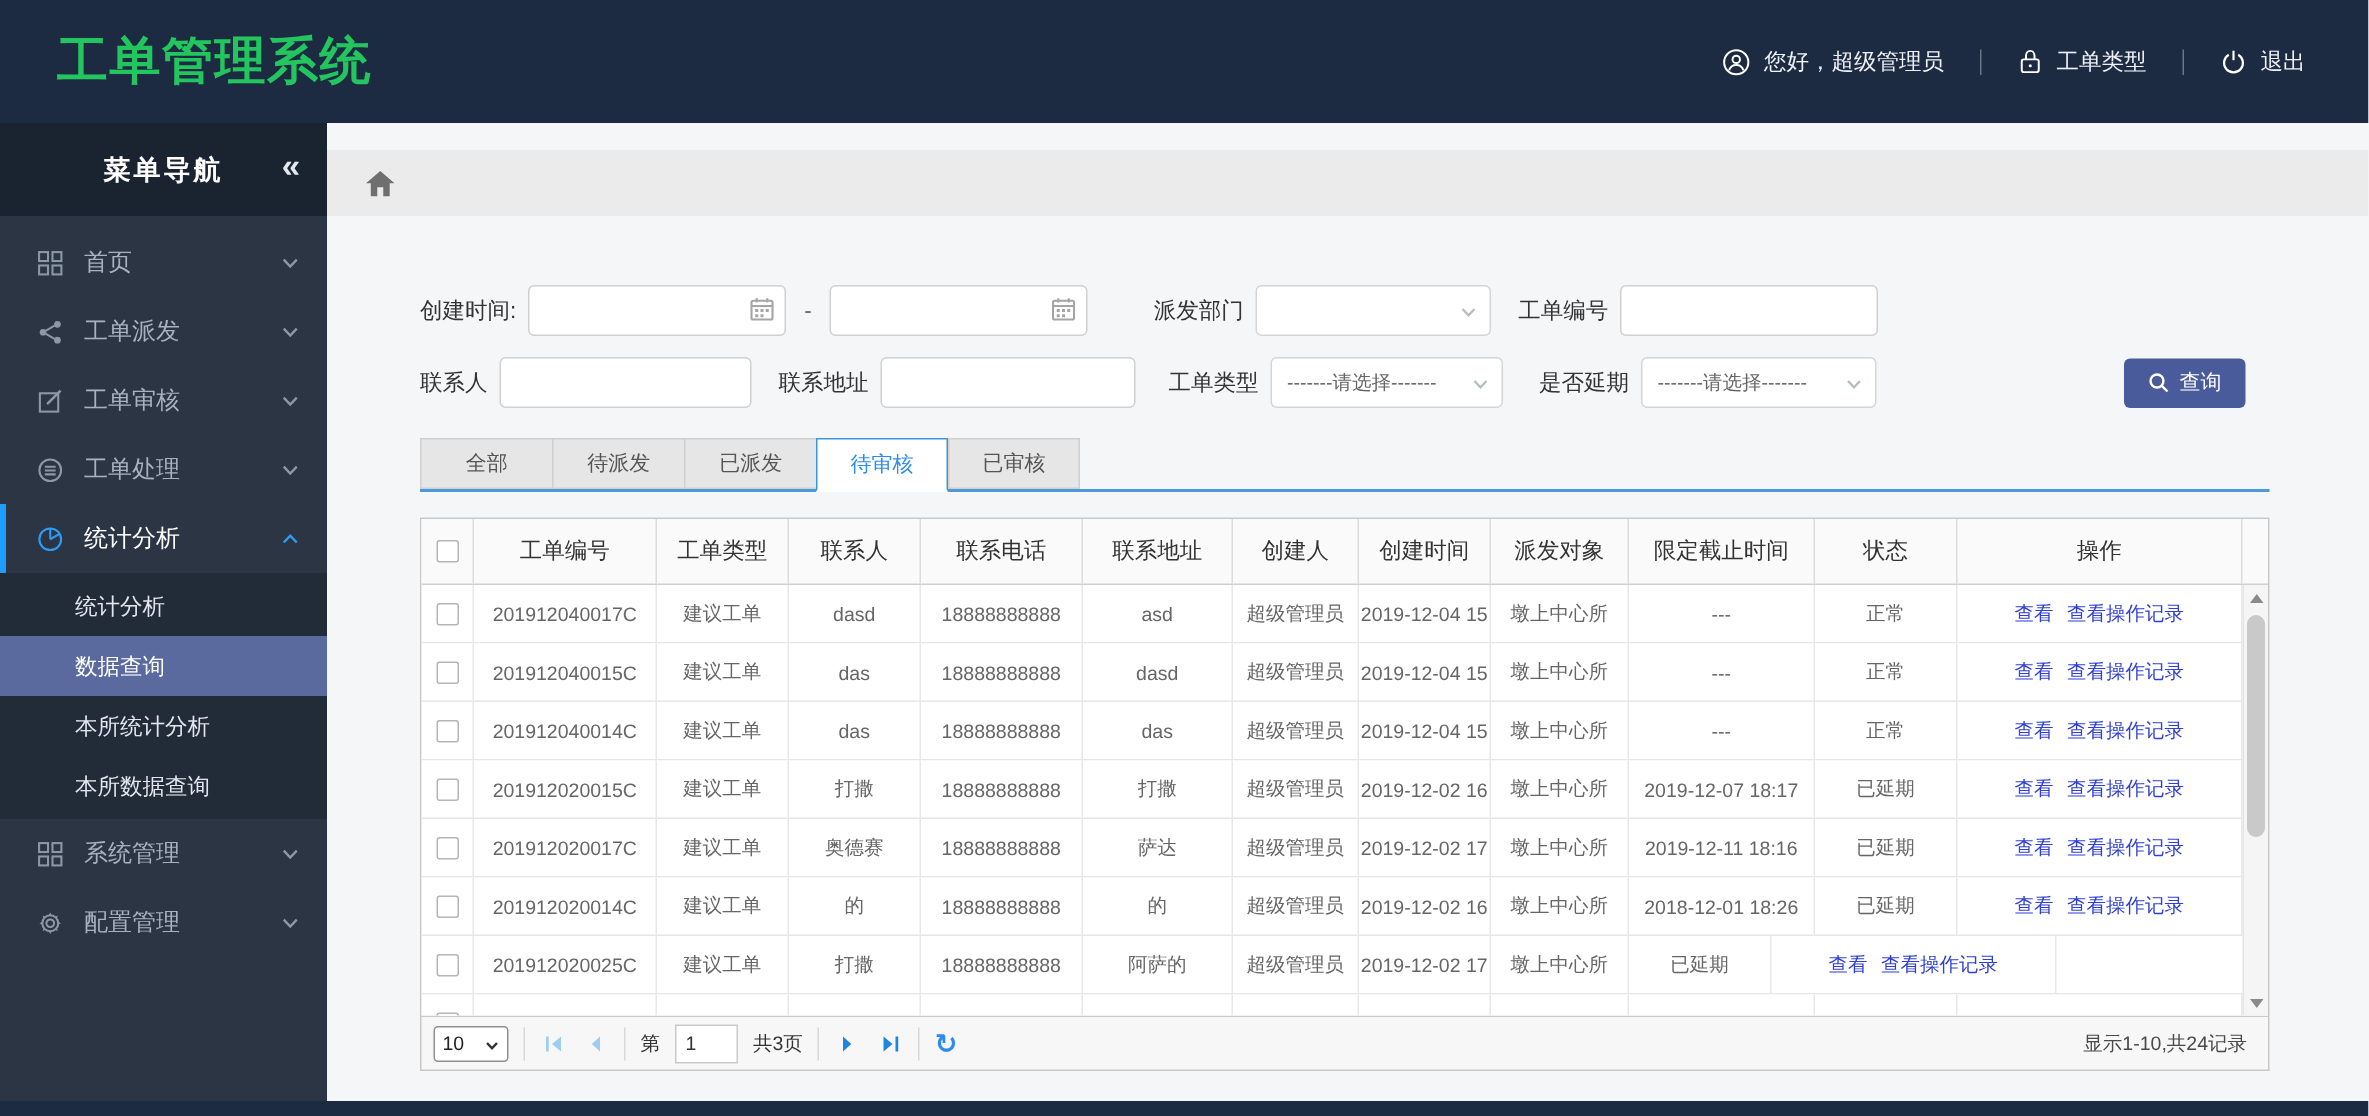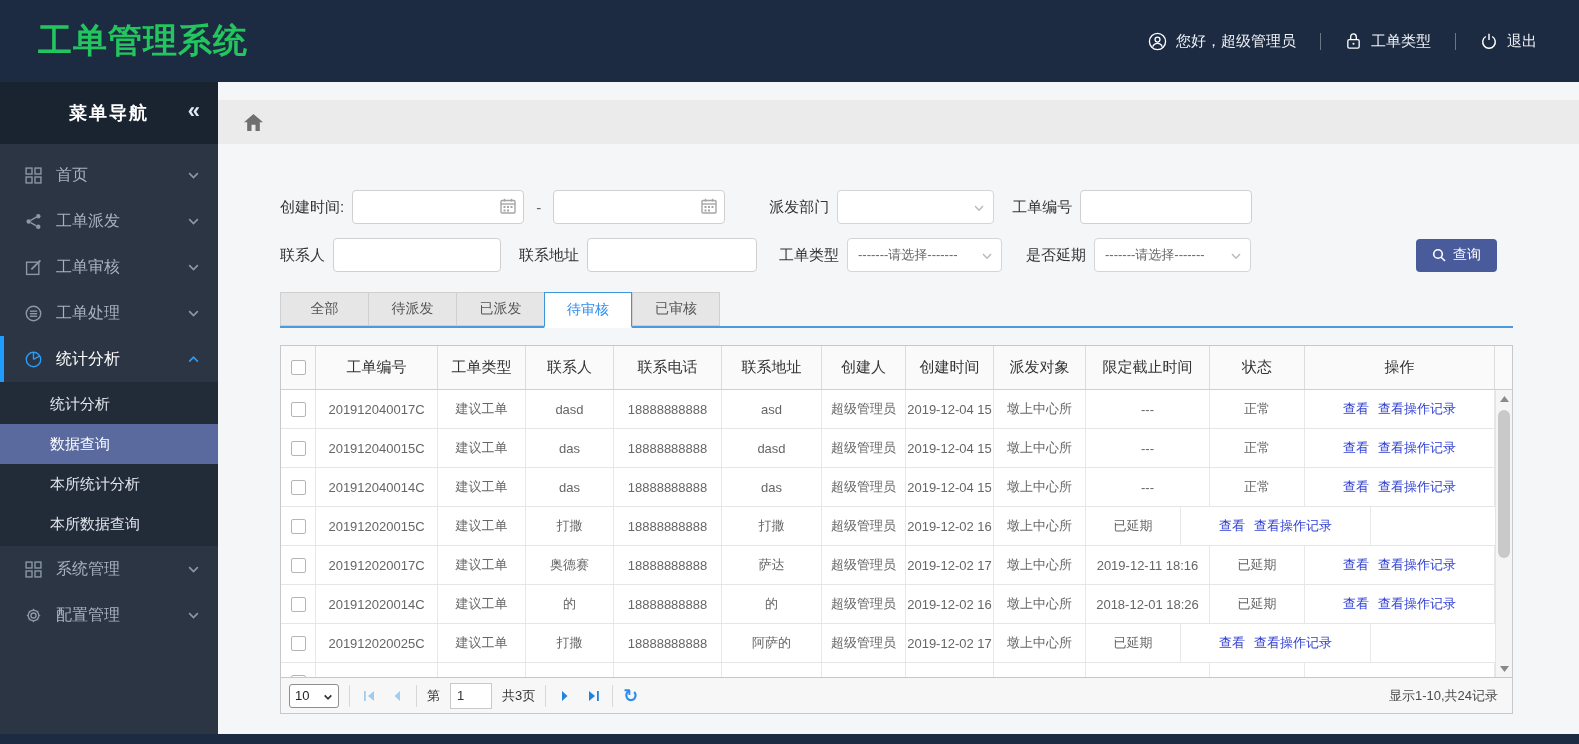--- a/index.html
+++ b/index.html
@@ -442,20 +442,21 @@
                 <span class="chkbox"></span>
               </div>
               <div class="td" style="width:122px">201912020015C</div>
               <div class="td" style="width:88px">建议工单</div>
               <div class="td" style="width:88px">打撒</div>
               <div class="td" style="width:108px">18888888888</div>
               <div class="td" style="width:100px">打撒</div>
               <div class="td" style="width:84px">超级管理员</div>
               <div class="td" style="width:88px">2019-12-02 16</div>
               <div class="td" style="width:92px">墩上中心所</div>
+              <div class="td" style="width:124px">2019-12-07 18:17</div>
               <div class="td st-delay" style="width:95px">已延期</div>
               <div class="td" style="width:190px">
                 <span class="lnk">查看</span>
                 <span class="lnk">查看操作记录</span>
               </div>
             </div>
             <div class="t-row">
               <div class="td" style="width:35px">
                 <span class="chkbox"></span>
               </div>

